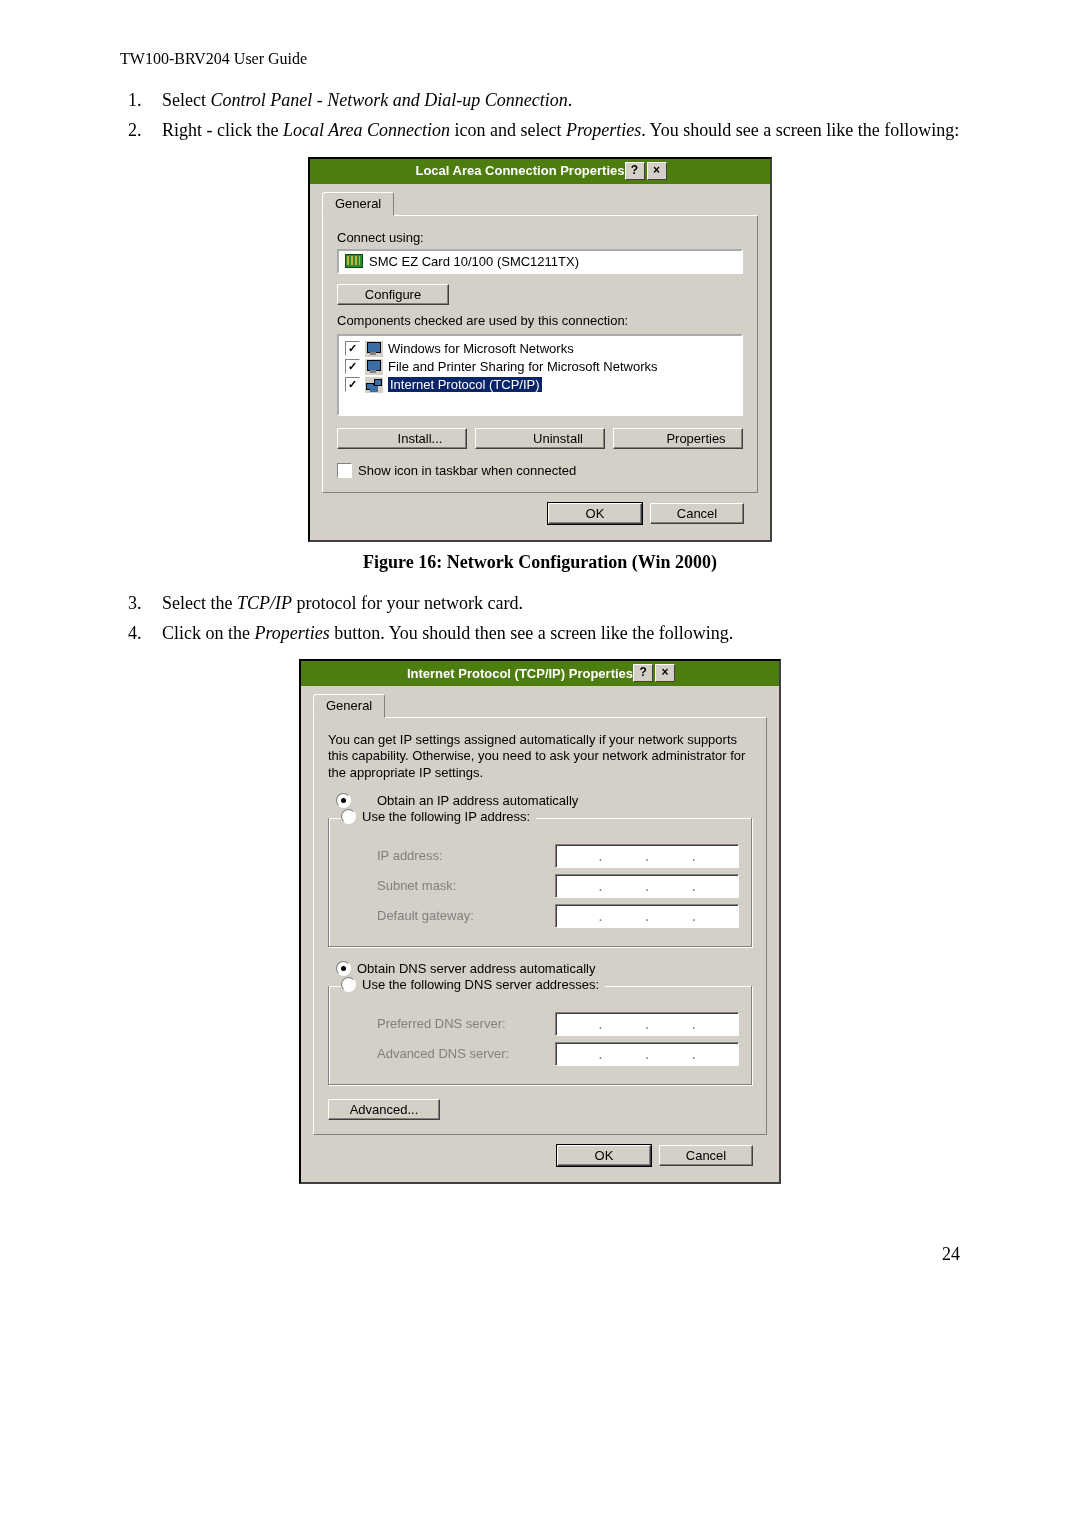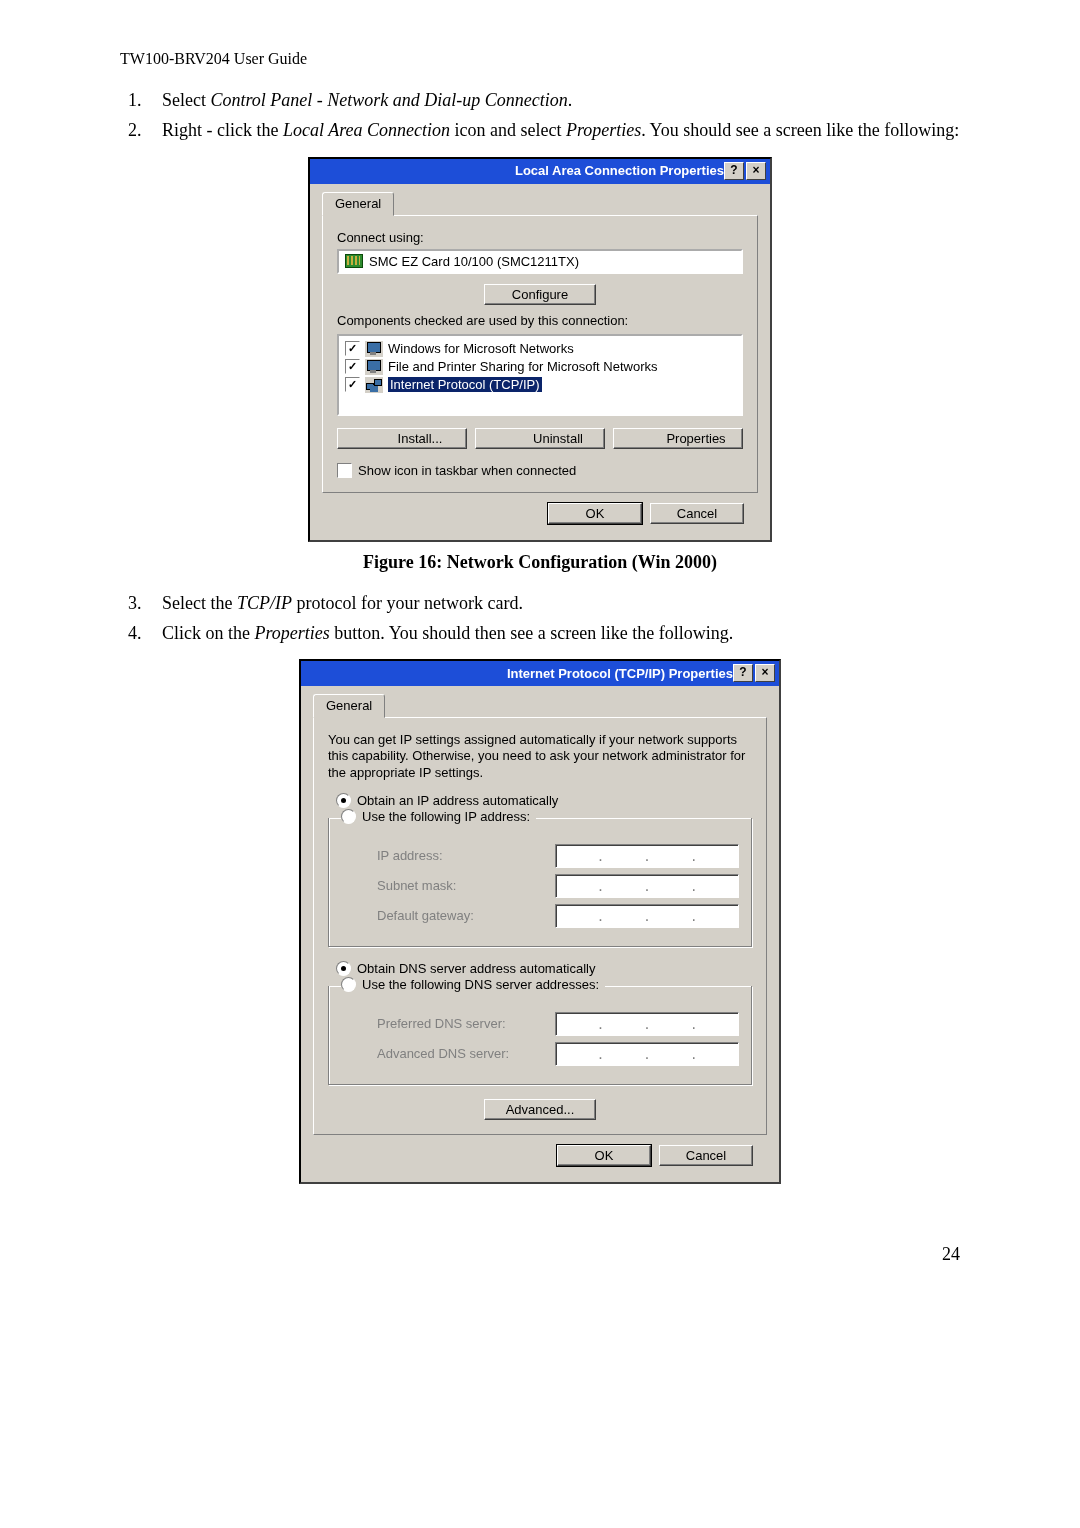--- a/index.html
+++ b/index.html
@@ -46,28 +46,28 @@
     font-family: Tahoma, Arial, sans-serif;
     font-size: 13px;
     color: #000;
     background: #d4d0c8;
     border: 2px solid #000;
     border-right-color: #404040;
     border-bottom-color: #404040;
     width: 460px;
   }
   .titlebar {
-    background: #1d4ed8;
+    background: #4d7c0f;
     color: #fff;
     font-weight: bold;
     font-size: 13px;
     padding: 3px 4px 4px 6px;
     display: flex;
     align-items: center;
-    justify-content: flex-end;
+    justify-content: center;
   }
   .titlebar-btns { display:flex; gap:2px; }
   .titlebar-btns .tbtn {
     width: 18px;
     height: 16px;
     background:#d4d0c8;
     border:1px solid #fff;
     border-right-color:#404040;
     border-bottom-color:#404040;
     color:#000;
@@ -137,21 +137,21 @@
     border:1px solid #fff;
     border-right-color:#404040;
     border-bottom-color:#404040;
     font-family: Tahoma, Arial, sans-serif;
     font-size:13px;
     padding: 2px 0;
     text-align:center;
     box-shadow: inset -1px -1px 0 #808080;
   }
   .btn.default { box-shadow: 0 0 0 1px #000, inset -1px -1px 0 #808080; }
-  .btn-right { display:flex; justify-content:center; margin-top:10px; }
+  .btn-right { display:flex; justify-content:flex-start; margin-top:10px; }
   .btn-row { display:flex; gap:8px; }
   .btn-row .btn { flex:1;padding-left:36px; }
   .components-box {
     background:#fff;
     border:2px inset #fff;
     padding:4px 4px;
     margin-top:6px;
   }
   .comp-item {
     display:flex;
@@ -390,21 +390,21 @@
           <div class="tbtn">×</div>
         </div>
       </div>
       <div class="dialog-body">
         <div class="tab-strip">
           <div class="tab">General</div>
         </div>
         <div class="tab-panel">
           <div class="desc-text" style="margin-bottom:12px;">You can get IP settings assigned automatically if your network supports this capability. Otherwise, you need to ask your network administrator for the appropriate IP settings.</div>
 
-          <div class="form-row" style="margin-left:8px;">
+          <div class="form-row" style="margin-left:8px;gap:20px;">
             <span class="radio">
                 <span class="dot"></span>
               </span>
             <span style="margin-left:6px;">Obtain an IP address automatically</span>
           </div>
 
           <div class="groupbox noline" style="margin-top:10px;margin-left:0;">
             <div class="radio-head">
               <span class="radio"></span>
               <span>Use the following IP address:</span>

